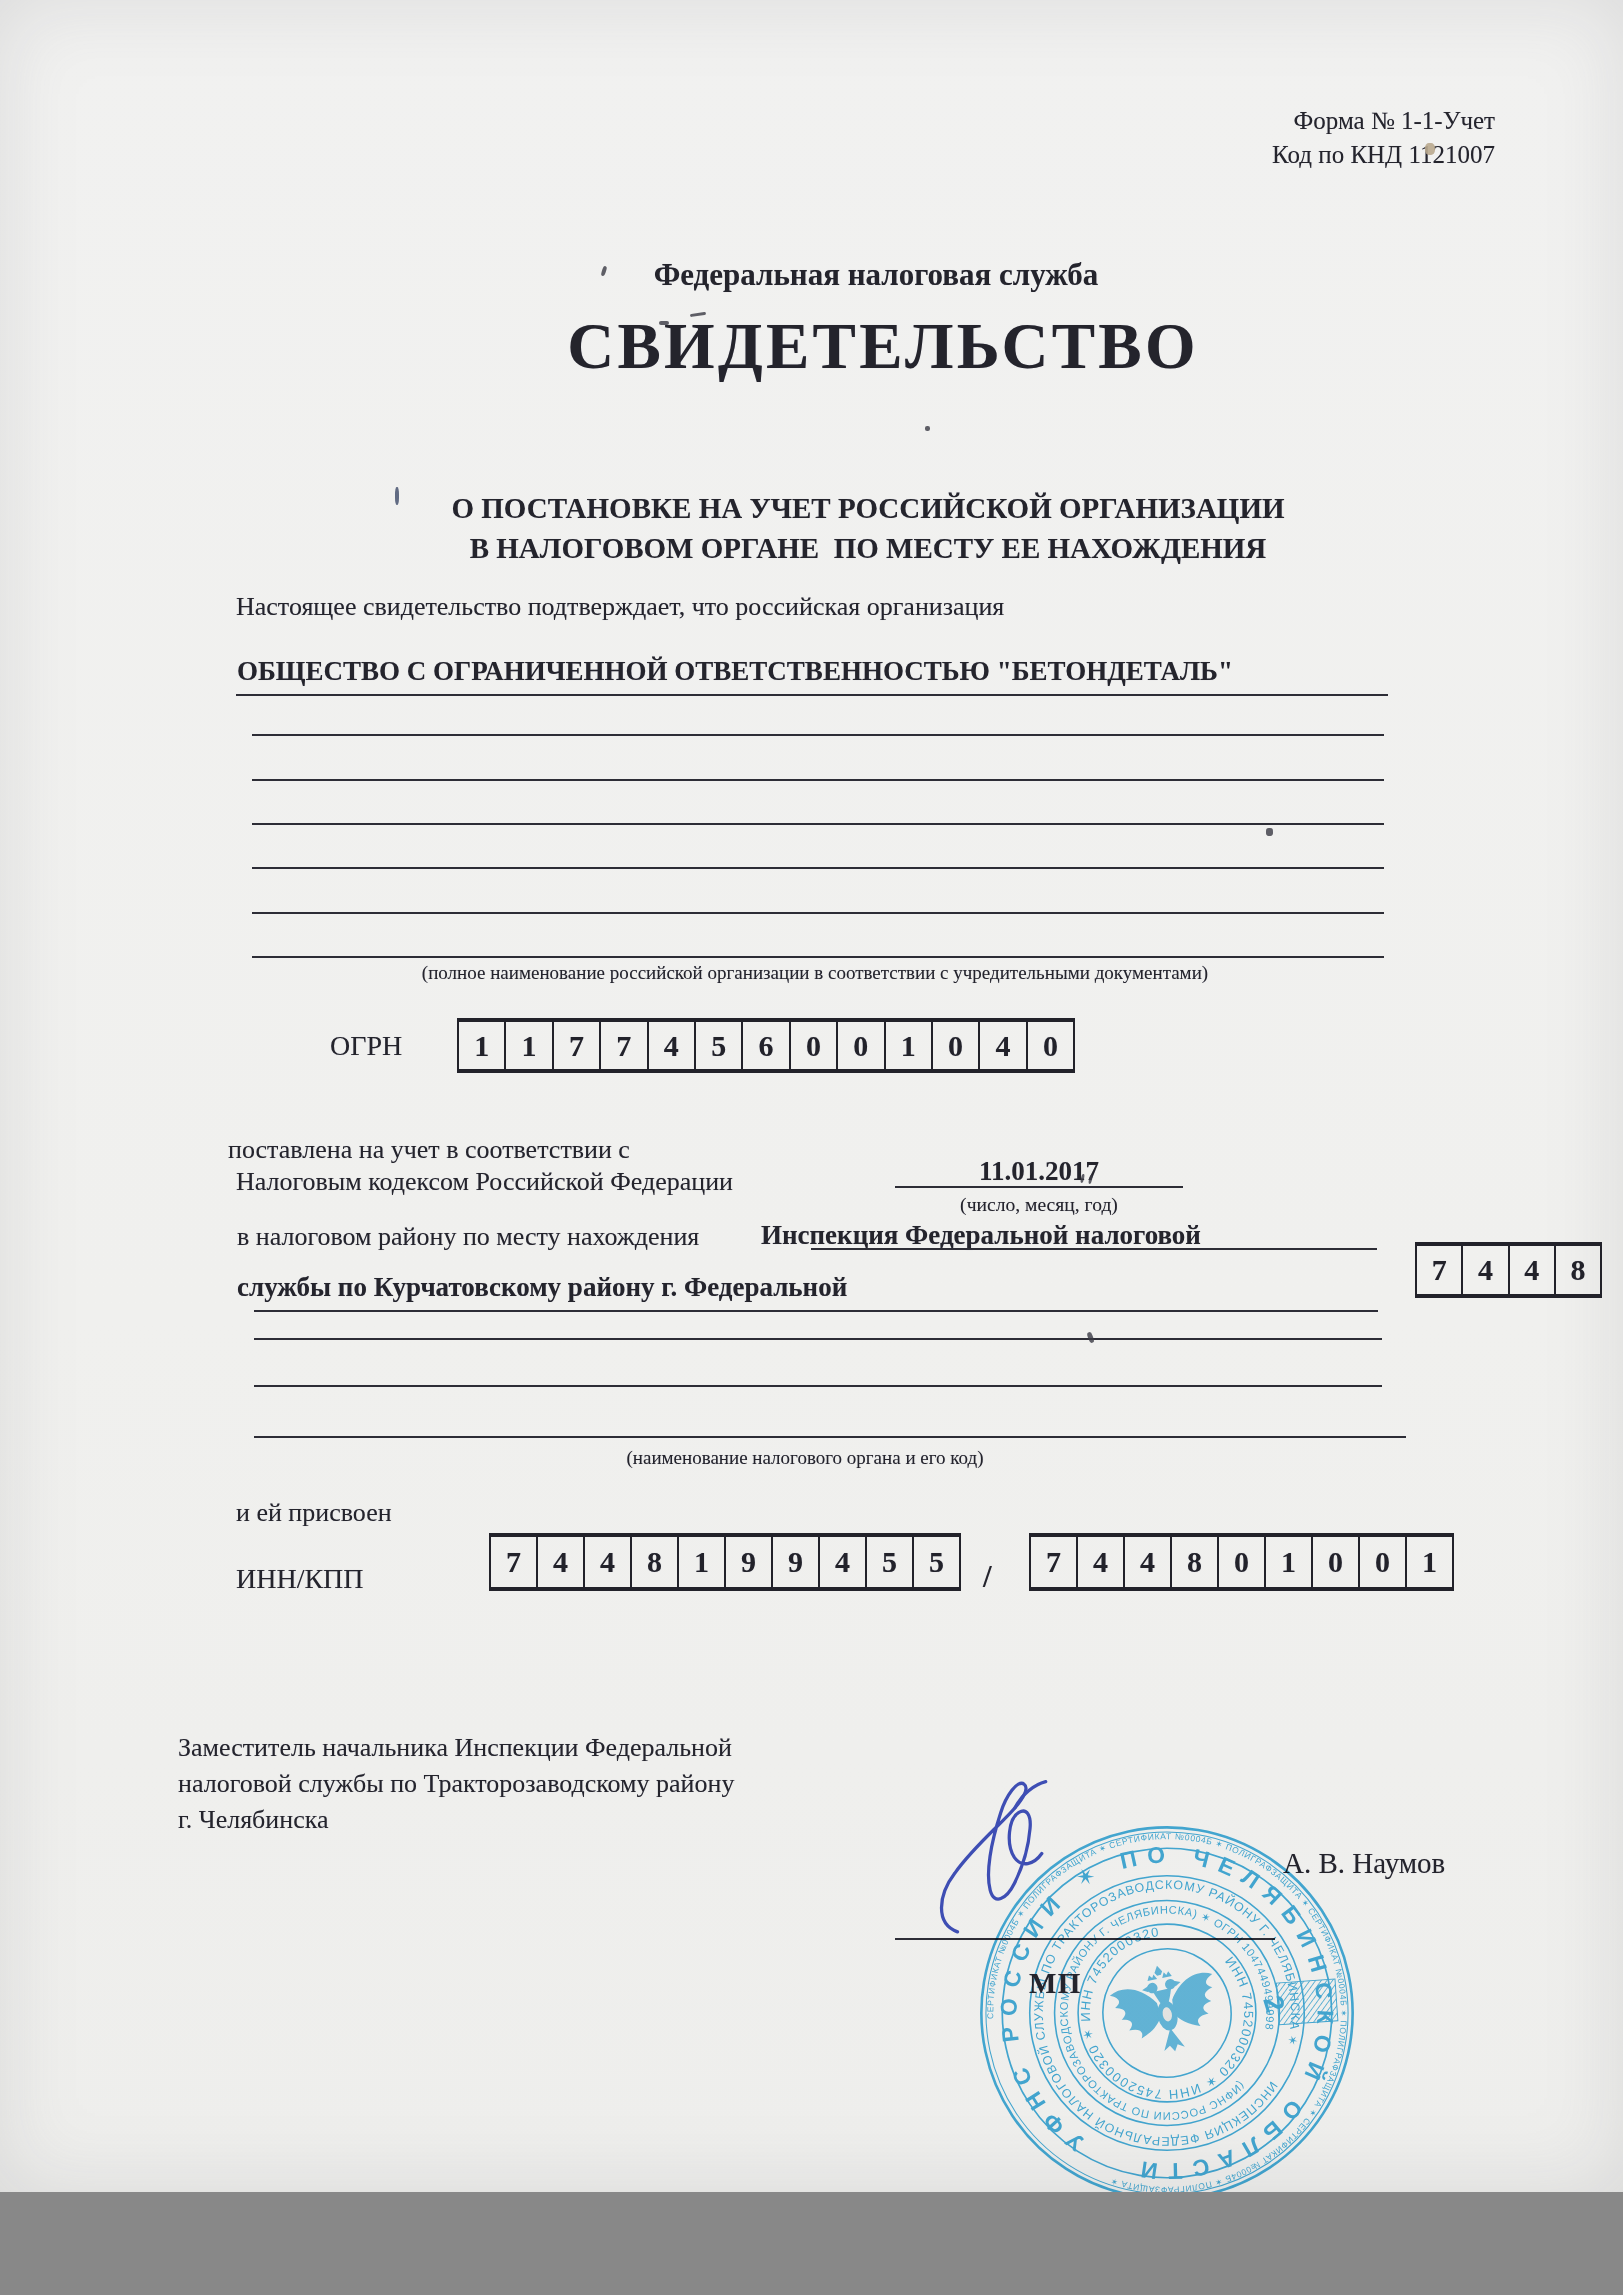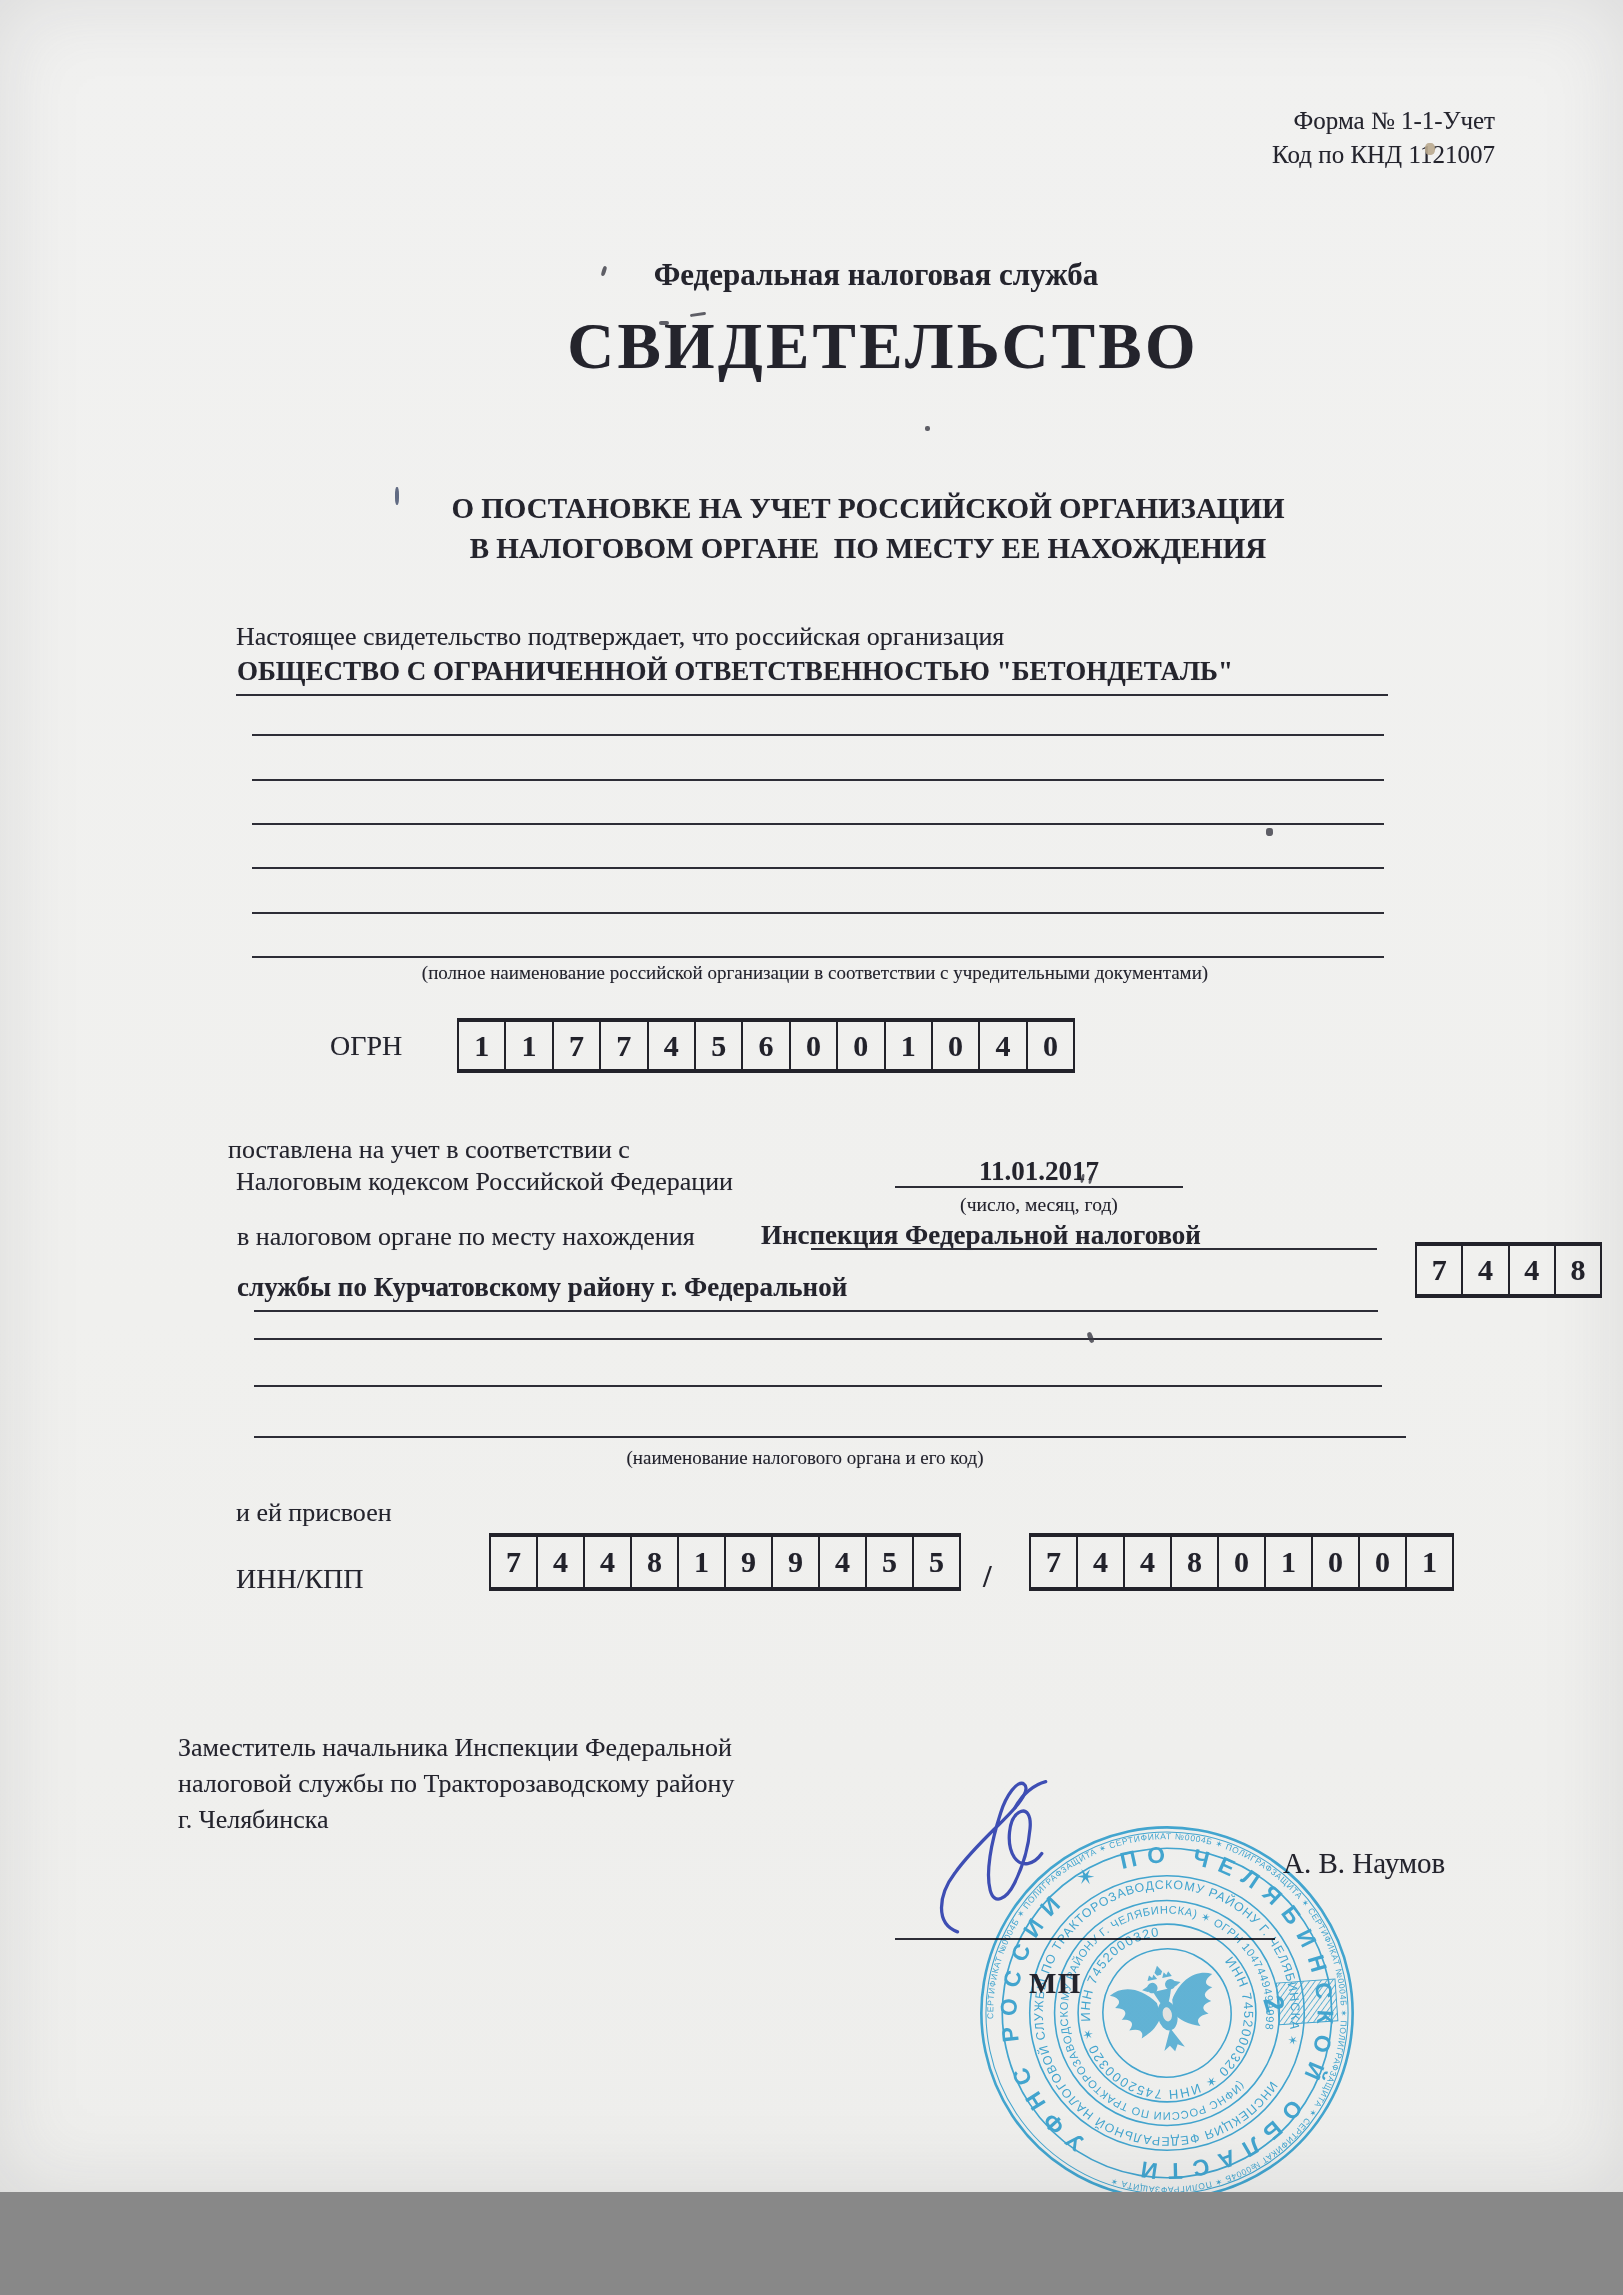--- a/index.html
+++ b/index.html
@@ -35,21 +35,21 @@
 <div class="page">
 
   <div class="abs t" style="top:107px; right:128px; font-size:25px;">Форма № 1-1-Учет</div>
   <div class="abs t" style="top:141px; right:128px; font-size:25px;">Код по КНД 1121007</div>
 
   <div class="abs t b ctr" style="left:876px; top:257px; font-size:31px;">Федеральная налоговая служба</div>
   <div class="abs t b ctr" style="left:883px; top:309px; font-size:65px; letter-spacing:3.3px;">СВИДЕТЕЛЬСТВО</div>
   <div class="abs t b ctr" style="left:868px; top:492px; font-size:29px;">О ПОСТАНОВКЕ НА УЧЕТ РОССИЙСКОЙ ОРГАНИЗАЦИИ</div>
   <div class="abs t b ctr" style="left:868px; top:532px; font-size:29px;">В НАЛОГОВОМ ОРГАНЕ  ПО МЕСТУ ЕЕ НАХОЖДЕНИЯ</div>
 
-  <div class="abs t" style="left:236px; top:622px; font-size:26px;">Настоящее свидетельство подтверждает, что российская организация</div>
+  <div class="abs t" style="left:236px; top:592px; font-size:26px;">Настоящее свидетельство подтверждает, что российская организация</div>
   <div class="abs t b" style="left:237px; top:656px; font-size:27px;">ОБЩЕСТВО С ОГРАНИЧЕННОЙ ОТВЕТСТВЕННОСТЬЮ "БЕТОНДЕТАЛЬ"</div>
   <div class="abs rline" style="left:236px; top:694px; width:1152px;"></div>
 
   <div class="abs rline" style="left:252px; top:734px; width:1132px;"></div>
   <div class="abs rline" style="left:252px; top:779px; width:1132px;"></div>
   <div class="abs rline" style="left:252px; top:823px; width:1132px;"></div>
   <div class="abs rline" style="left:252px; top:867px; width:1132px;"></div>
   <div class="abs rline" style="left:252px; top:912px; width:1132px;"></div>
   <div class="abs rline" style="left:252px; top:956px; width:1132px;"></div>
   <div class="abs t i ctr" style="left:815px; top:962px; font-size:19px;">(полное наименование российской организации в соответствии с учредительными документами)</div>
@@ -70,21 +70,21 @@
       <span class="cell">4</span>
       <span class="cell">0</span>
     </div>
 
   <div class="abs t" style="left:228px; top:1127px; font-size:26px;margin-top:8px;">поставлена на учет в соответствии с</div>
   <div class="abs t" style="left:236px; top:1167px; font-size:26px;">Налоговым кодексом Российской Федерации</div>
   <div class="abs t b ctr" style="left:1039px; top:1156px; font-size:27px;">11.01.2017</div>
   <div class="abs rline" style="left:895px; top:1186px; width:288px;"></div>
   <div class="abs t i ctr" style="left:1039px; top:1194px; font-size:19.6px;">(число, месяц, год)</div>
 
-  <div class="abs t" style="left:237px; top:1222px; font-size:26px;">в налоговом органе по месту нахождения</div>
+  <div class="abs t" style="left:237px; top:1222px; font-size:26px;">в налоговом району по месту нахождения</div>
   <div class="abs t b" style="left:761px; top:1220px; font-size:27px;">Инспекция Федеральной налоговой</div>
   <div class="abs rline" style="left:811px; top:1248px; width:566px;"></div>
   <div class="abs t b" style="left:237px; top:1272px; font-size:27px;">службы по Курчатовскому району г. Федеральной</div>
   <div class="abs rline" style="left:254px; top:1310px; width:1124px;"></div>
   <div class="abs boxrow" style="left:1415px; top:1242px; width:187px; height:56px;">
       <span class="cell">7</span>
       <span class="cell">4</span>
       <span class="cell">4</span>
       <span class="cell">8</span>
     </div>

